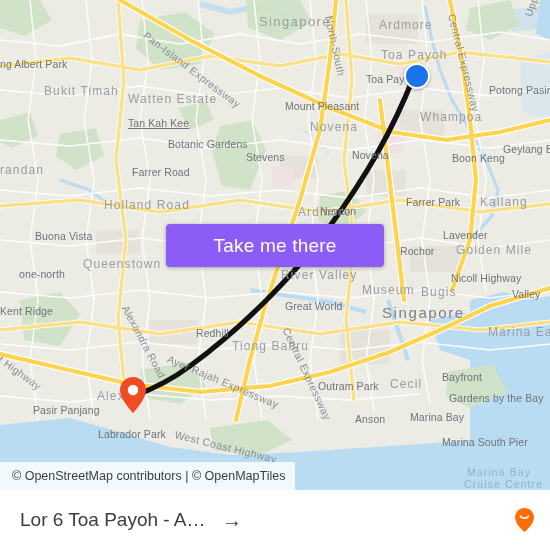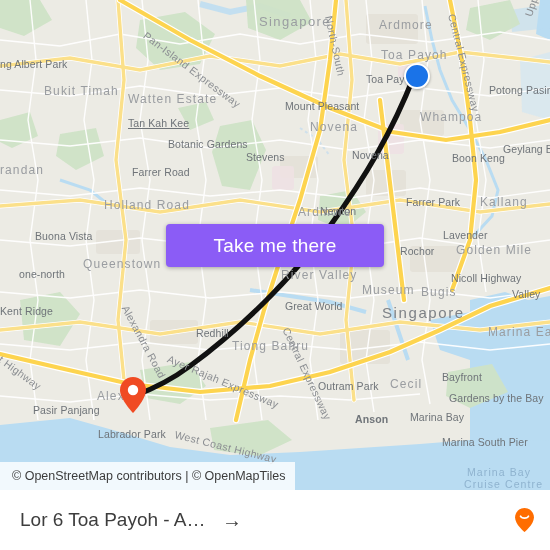--- a/index.html
+++ b/index.html
@@ -287,21 +287,21 @@
         <div class="lbl place" style="left: 456px; top: 243px;">Golden Mile</div>
         <div class="lbl place" style="left: 421px; top: 261px; margin-top: 24px;">Bugis</div>
         <div class="lbl sta" style="left: 451px; top: 272px;">Nicoll Highway</div>
         <div class="lbl place" style="left: 362px; top: 283px;">Museum</div>
         <div class="lbl city" style="left: 382px; top: 304px;">Singapore</div>
         <div class="lbl sta" style="left: 512px; top: 288px;">Valley</div>
         <div class="lbl place" style="left: 488px; top: 325px;">Marina East</div>
         <div class="lbl sta" style="left: 442px; top: 371px;">Bayfront</div>
         <div class="lbl place" style="left: 390px; top: 377px;">Cecil</div>
         <div class="lbl sta" style="left: 318px; top: 380px;">Outram Park</div>
-        <div class="lbl sta" style="left: 355px; top: 413px; font-weight: bold;">Anson</div>
+        <div class="lbl sta" style="left: 355px; top: 413px;">Anson</div>
         <div class="lbl sta" style="left: 410px; top: 411px;">Marina Bay</div>
         <div class="lbl sta" style="left: 449px; top: 392px;">Gardens by the Bay</div>
         <div class="lbl sta" style="left: 442px; top: 436px;">Marina South Pier</div>
         <div class="lbl water" style="left: 467px; top: 466px;">Marina Bay</div>
         <div class="lbl water" style="left: 464px; top: 478px;">Cruise Centre</div>
         <div class="lbl road" style="left: 528px; top: 10px; transform: rotate(-72deg);">Upper Se</div>
         <div class="lbl road" style="left: 452px; top: 8px; transform: rotate(76deg);">Central Expressway</div>
         <div class="lbl road" style="left: 329px; top: 10px; transform: rotate(78deg);">North-South</div>
         <div class="lbl road" style="left: 145px; top: 28px; transform: rotate(37deg);">Pan-Island Expressway</div>
         <div class="lbl sta" style="left: 0px; top: 58px;">ng Albert Park</div>

